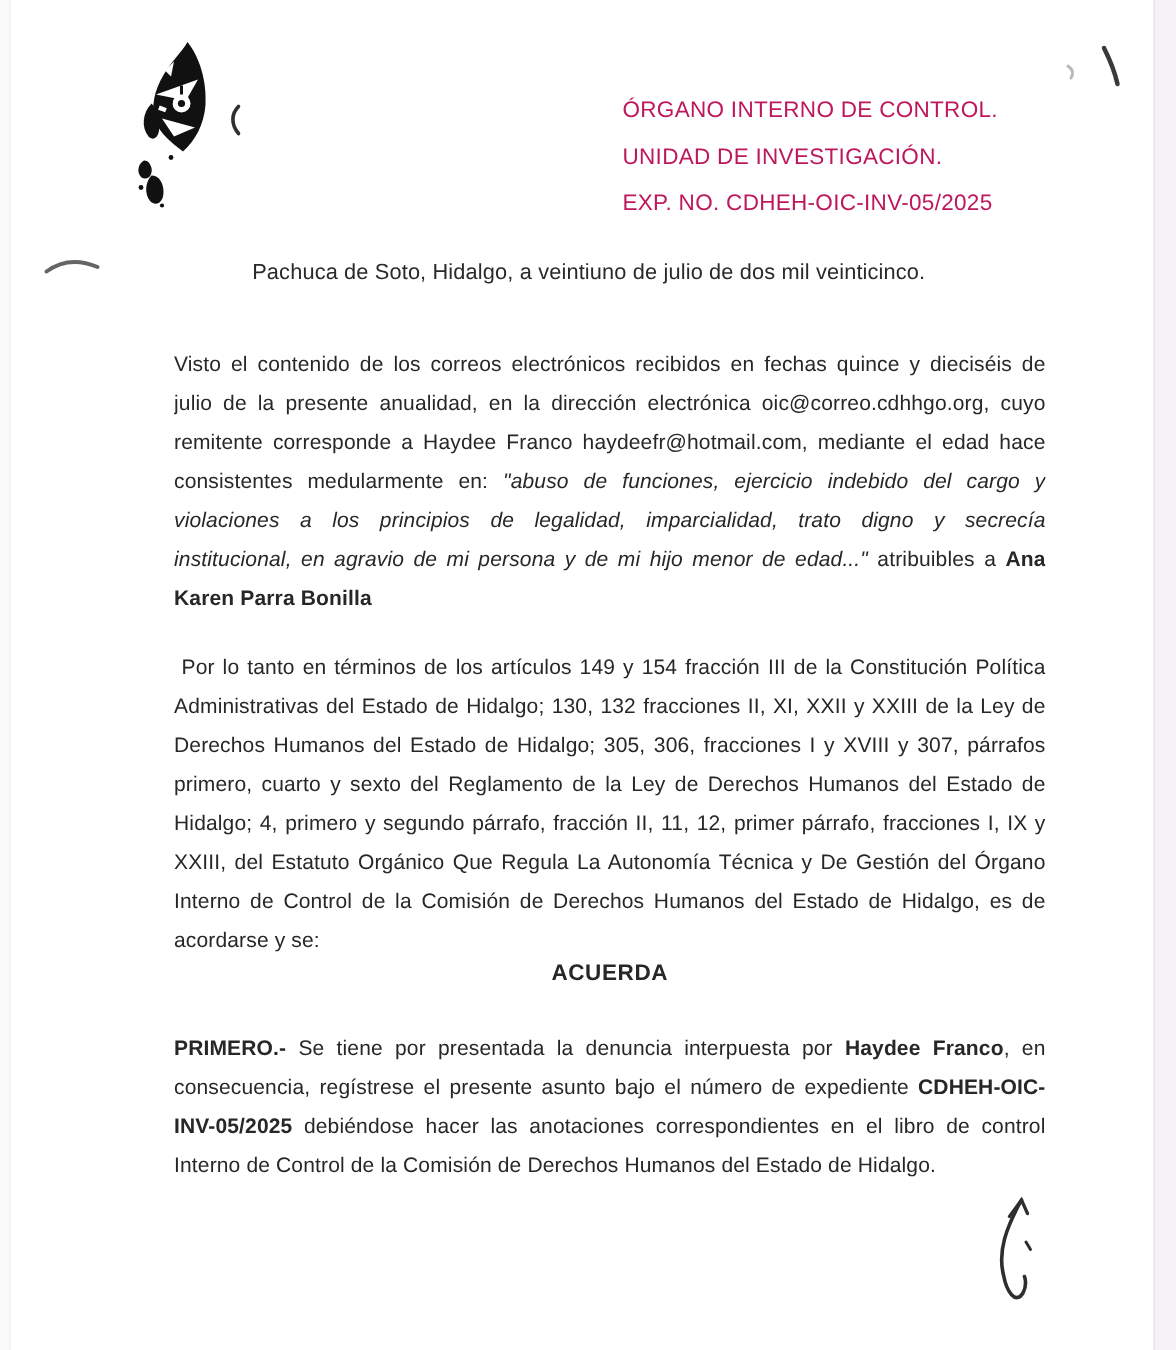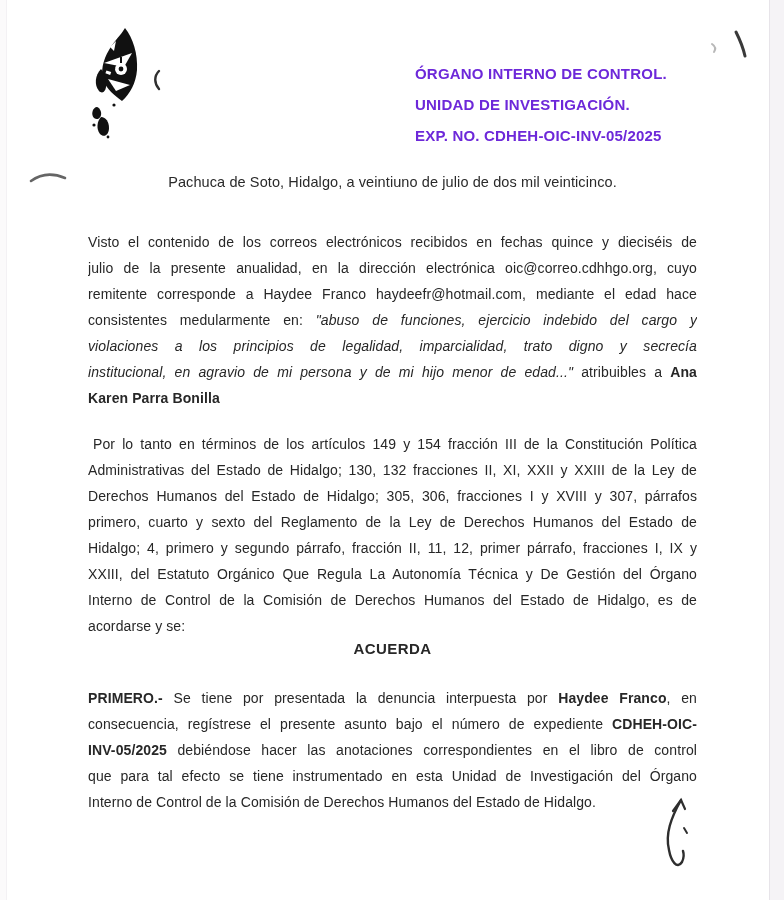--- a/index.html
+++ b/index.html
@@ -8,36 +8,36 @@
     background:#ffffff;
     font-family:"Liberation Sans","DejaVu Sans",sans-serif;
     color:#262626;
   }
   
   .edge-right{position:absolute;top:0;right:0;width:14px;height:900px;background:#f5f3f6;border-left:1px solid #e7e4e9;}
   .edge-left{position:absolute;top:0;left:0;width:6px;height:900px;background:#fbfafb;border-right:1px solid #f3f1f4;}
 
   .header-block{
     position:absolute;left:415px;top:58px;width:300px;
-    font-weight:bold;font-size:15px;line-height:31px;letter-spacing:.2px;color:#6d28d9;
+    font-weight:normal;font-size:15px;line-height:31px;letter-spacing:.2px;color:#be185d;
   }
   .dateline{
     position:absolute;left:88px;top:174px;width:609px;
     text-align:center;font-size:14.5px;letter-spacing:.1px;color:#2a2a2a;
   }
   .doc-body{
     position:absolute;left:88px;top:229px;width:609px;
     font-size:14px;line-height:26px;letter-spacing:.1px;color:#272727;
   }
   .para{margin:0 0 20px 0;}
   .para.heading{margin:-23px 0 23px 0;}
   .para.heading .line{text-align:right;text-align-last:center;font-weight:bold;font-size:15px;letter-spacing:.4px;}
   .line{
     height:26px;overflow:hidden;
-    text-align:justify;text-align-last:justify;
+    text-align:justify;text-align-last:justify;margin-left:28px;
   }
   .line.last{text-align-last:left;}
   .b{font-weight:bold;}
   .i{font-style:italic;}
 
   .logo-stamp{position:absolute;left:88px;top:27px;width:58px;height:112px;}
   .paren-mark{position:absolute;left:149px;top:68px;width:14px;height:24px;}
   .topright-mark{position:absolute;left:700px;top:26px;width:60px;height:40px;}
   .leftarc-mark{position:absolute;left:27px;top:166px;width:42px;height:24px;}
   .flourish-mark{position:absolute;left:650px;top:796px;width:50px;height:82px;}
@@ -118,16 +118,15 @@
       <div class="line"><span>Interno de Control de la Comisión de Derechos Humanos del Estado de Hidalgo, es de</span></div>
       <div class="line last"><span>acordarse y se:</span></div>
     </div>
     <div class="para heading">
       <div class="line last"><span class="b">ACUERDA</span></div>
     </div>
     <div class="para">
       <div class="line"><span class="b">PRIMERO.-</span><span> Se tiene por presentada la denuncia interpuesta por </span><span class="b">Haydee Franco</span><span>, en</span></div>
       <div class="line"><span>consecuencia, regístrese el presente asunto bajo el número de expediente </span><span class="b">CDHEH-OIC-</span></div>
       <div class="line"><span class="b">INV-05/2025</span><span> debiéndose hacer las anotaciones correspondientes en el libro de control</span></div>
-      <div class="line"><span>que para tal efecto se tiene instrumentado en esta Unidad de Investigación del Órgano</span></div>
       <div class="line last"><span>Interno de Control de la Comisión de Derechos Humanos del Estado de Hidalgo.</span></div>
     </div>
   </div>
 
 </body></html>

